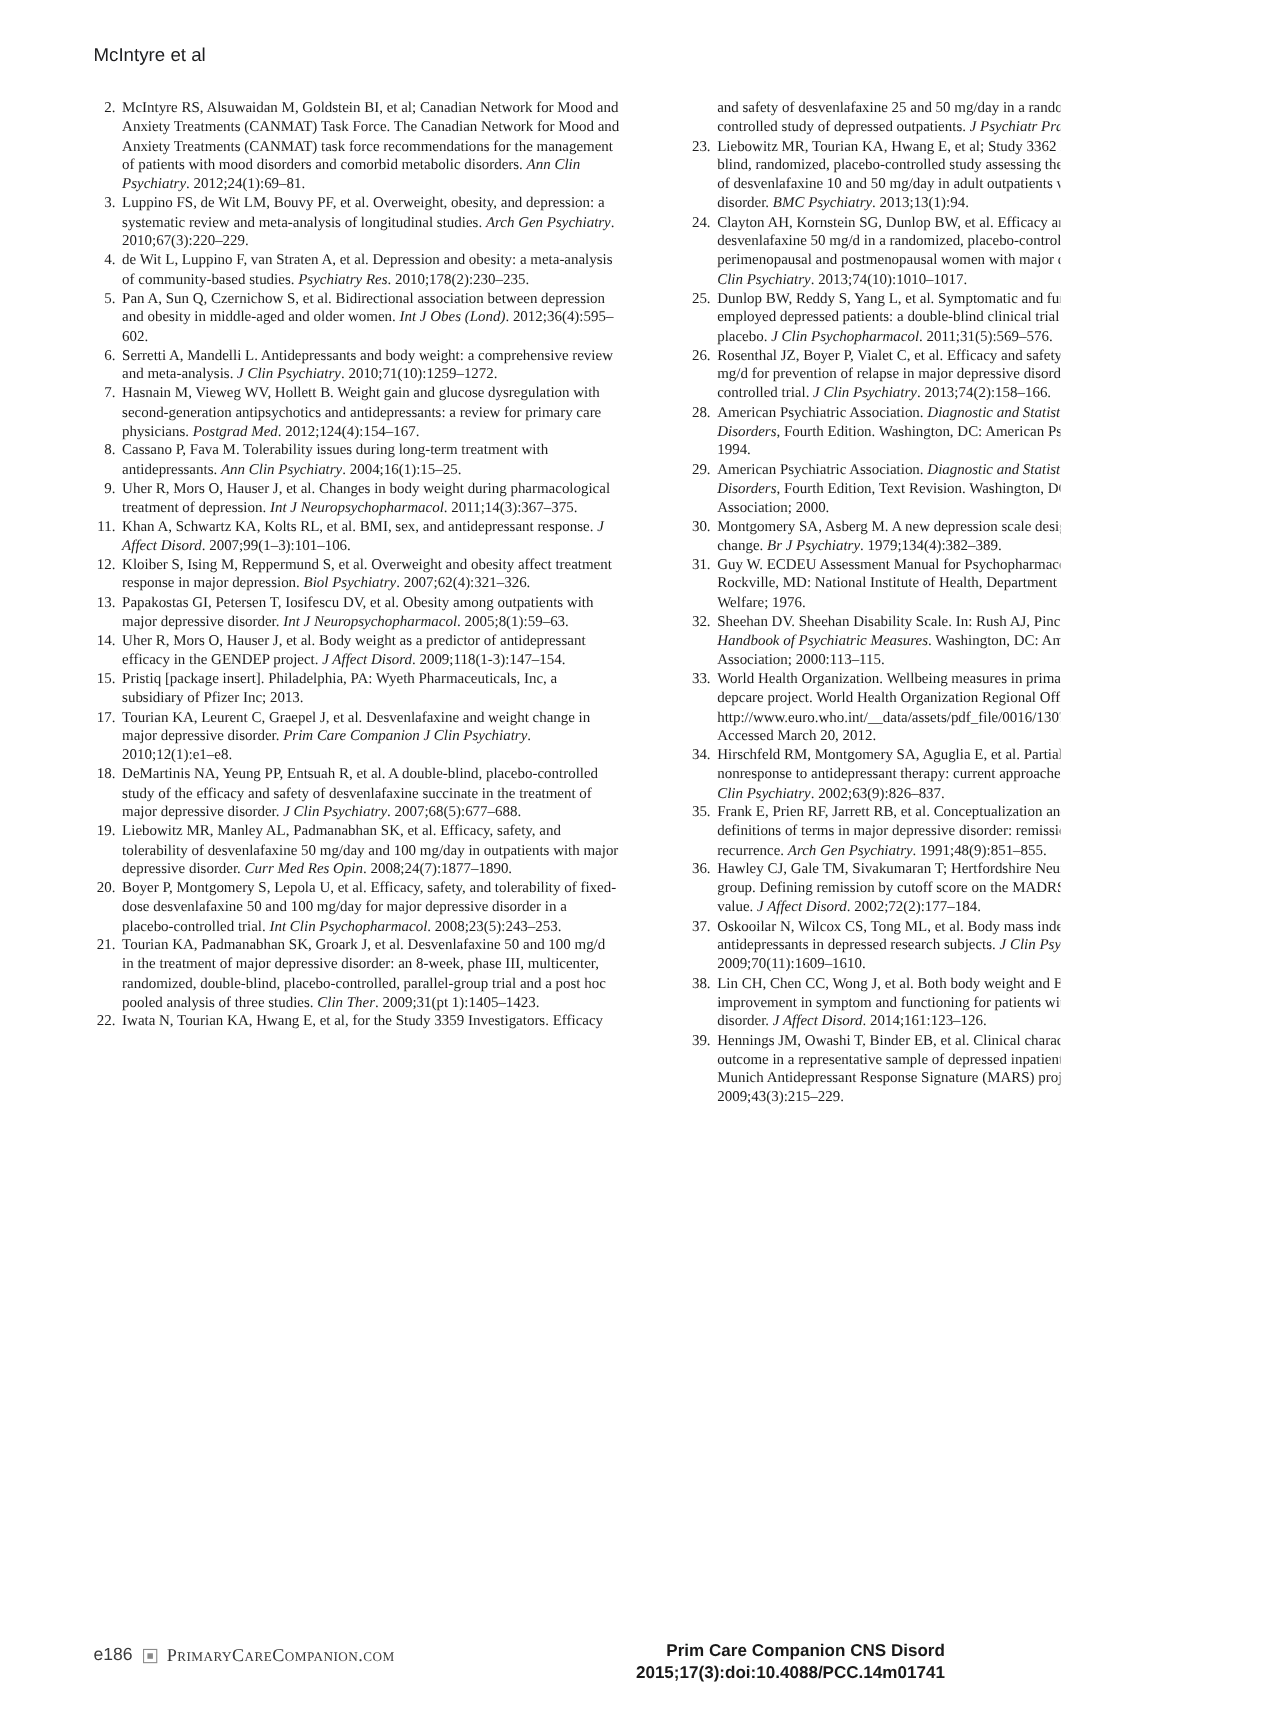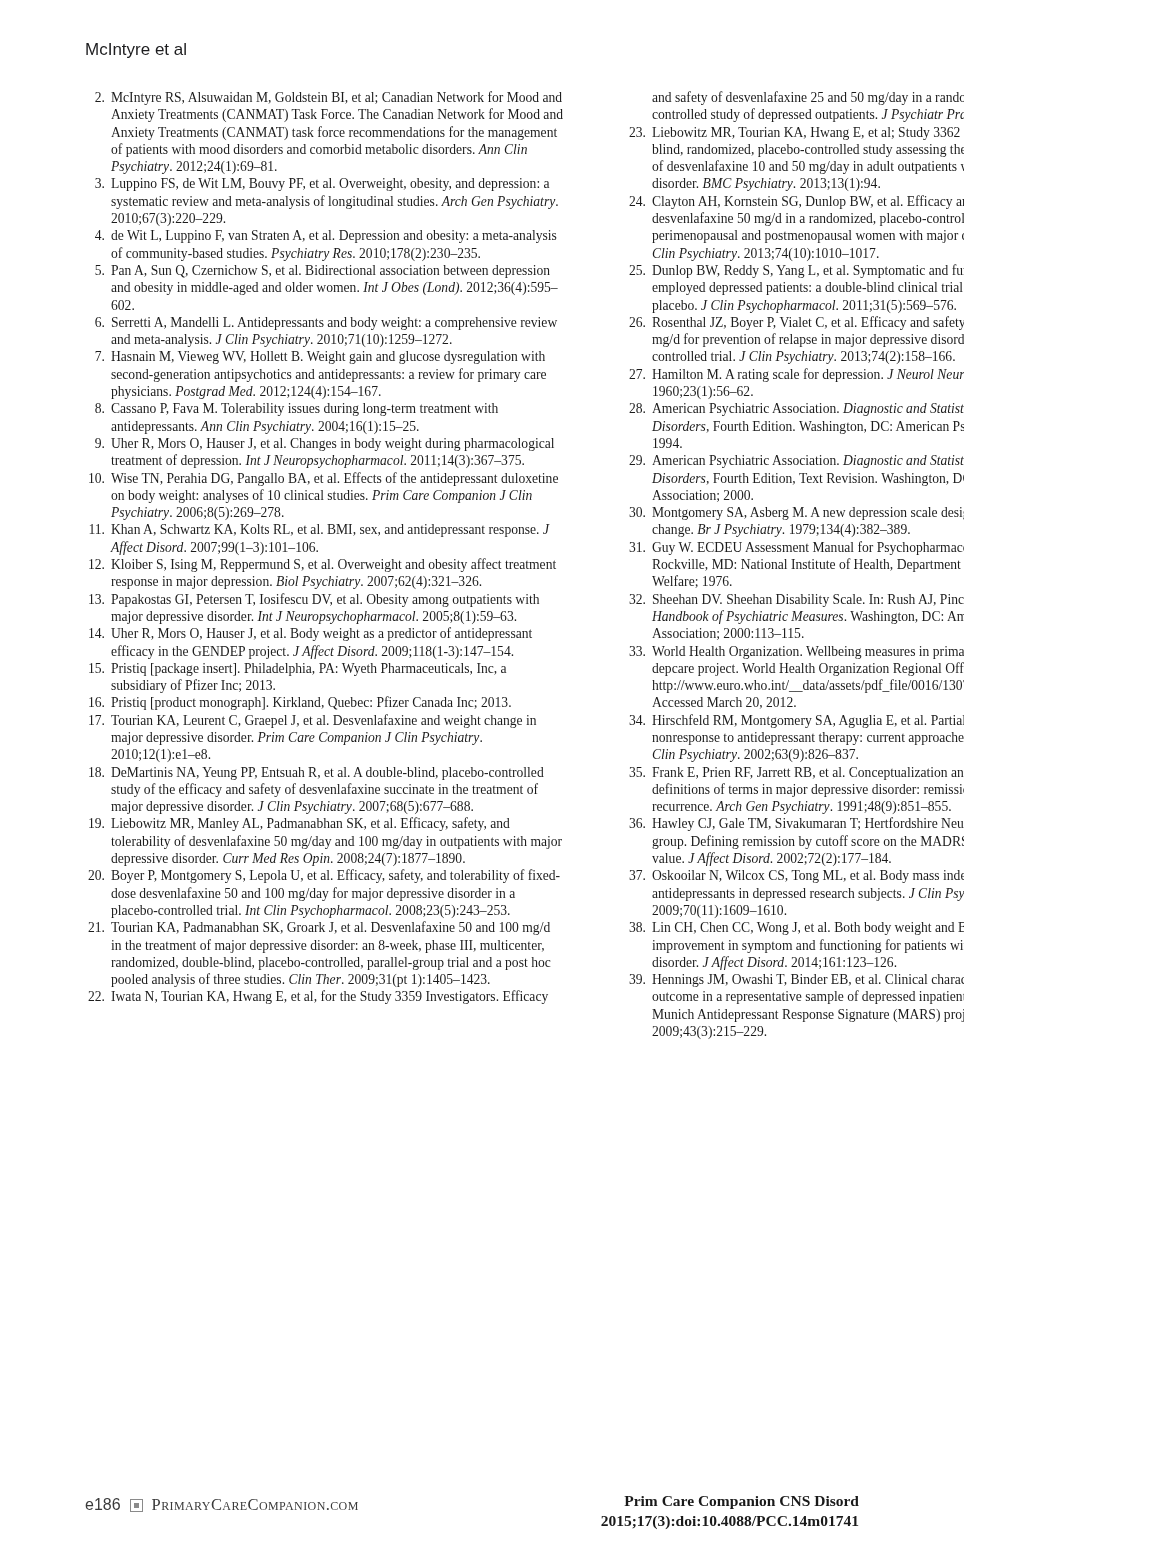--- a/index.html
+++ b/index.html
@@ -42,21 +42,21 @@
   }
   .footer-icon-inner{width:5px;height:5px;background:#8a8a8a;}
   .site-name{
     font-family:Liberation Serif, serif;
     font-variant:small-caps;
     font-size:16.5px;letter-spacing:0.4px;color:#3a3a3a;
   }
   .footer-right{
     position:absolute;right:105px;top:1491px;
     text-align:right;
-    font-family:Liberation Serif, serif;
+    font-family:Liberation Sans, sans-serif;
     font-weight:600;font-size:15.5px;line-height:19.5px;color:#1a1a1a;
   }
 </style>
 </head>
 <body>
 
 <div id="page">
 
   <div class="running-head">McIntyre et al</div>
 
@@ -87,48 +87,40 @@
       </div>
       <div class="ref">
         <span class="ref-num">8.</span>
         <span class="ref-text">Cassano P, Fava M. Tolerability issues during long-term treatment with antidepressants. <i>Ann Clin Psychiatry</i>. 2004;16(1):15–25.</span>
       </div>
       <div class="ref">
         <span class="ref-num">9.</span>
         <span class="ref-text">Uher R, Mors O, Hauser J, et al. Changes in body weight during pharmacological treatment of depression. <i>Int J Neuropsychopharmacol</i>. 2011;14(3):367–375.</span>
       </div>
       <div class="ref">
-        <span class="ref-num">10.</span>
-        <span class="ref-text">Wise TN, Perahia DG, Pangallo BA, et al. Effects of the antidepressant duloxetine on body weight: analyses of 10 clinical studies. <i>Prim Care Companion J Clin Psychiatry</i>. 2006;8(5):269–278.</span>
-      </div>
-      <div class="ref">
         <span class="ref-num">11.</span>
         <span class="ref-text">Khan A, Schwartz KA, Kolts RL, et al. BMI, sex, and antidepressant response. <i>J Affect Disord</i>. 2007;99(1–3):101–106.</span>
       </div>
       <div class="ref">
         <span class="ref-num">12.</span>
         <span class="ref-text">Kloiber S, Ising M, Reppermund S, et al. Overweight and obesity affect treatment response in major depression. <i>Biol Psychiatry</i>. 2007;62(4):321–326.</span>
       </div>
       <div class="ref">
         <span class="ref-num">13.</span>
         <span class="ref-text">Papakostas GI, Petersen T, Iosifescu DV, et al. Obesity among outpatients with major depressive disorder. <i>Int J Neuropsychopharmacol</i>. 2005;8(1):59–63.</span>
       </div>
       <div class="ref">
         <span class="ref-num">14.</span>
         <span class="ref-text">Uher R, Mors O, Hauser J, et al. Body weight as a predictor of antidepressant efficacy in the GENDEP project. <i>J Affect Disord</i>. 2009;118(1-3):147–154.</span>
       </div>
       <div class="ref">
         <span class="ref-num">15.</span>
         <span class="ref-text">Pristiq [package insert]. Philadelphia, PA: Wyeth Pharmaceuticals, Inc, a subsidiary of Pfizer Inc; 2013.</span>
       </div>
       <div class="ref">
-        <span class="ref-num">16.</span>
-        <span class="ref-text">Pristiq [product monograph]. Kirkland, Quebec: Pfizer Canada Inc; 2013.</span>
-      </div>
-      <div class="ref">
         <span class="ref-num">17.</span>
         <span class="ref-text">Tourian KA, Leurent C, Graepel J, et al. Desvenlafaxine and weight change in major depressive disorder. <i>Prim Care Companion J Clin Psychiatry</i>. 2010;12(1):e1–e8.</span>
       </div>
       <div class="ref">
         <span class="ref-num">18.</span>
         <span class="ref-text">DeMartinis NA, Yeung PP, Entsuah R, et al. A double-blind, placebo-controlled study of the efficacy and safety of desvenlafaxine succinate in the treatment of major depressive disorder. <i>J Clin Psychiatry</i>. 2007;68(5):677–688.</span>
       </div>
       <div class="ref">
         <span class="ref-num">19.</span>
         <span class="ref-text">Liebowitz MR, Manley AL, Padmanabhan SK, et al. Efficacy, safety, and tolerability of desvenlafaxine 50 mg/day and 100 mg/day in outpatients with major depressive disorder. <i>Curr Med Res Opin</i>. 2008;24(7):1877–1890.</span>
@@ -160,24 +152,20 @@
         <span class="ref-num">24.</span>
         <span class="ref-text">Clayton AH, Kornstein SG, Dunlop BW, et al. Efficacy and safety of desvenlafaxine 50 mg/d in a randomized, placebo-controlled study of perimenopausal and postmenopausal women with major depressive disorder. <i>J Clin Psychiatry</i>. 2013;74(10):1010–1017.</span>
       </div>
       <div class="ref">
         <span class="ref-num">25.</span>
         <span class="ref-text">Dunlop BW, Reddy S, Yang L, et al. Symptomatic and functional improvement in employed depressed patients: a double-blind clinical trial of desvenlafaxine versus placebo. <i>J Clin Psychopharmacol</i>. 2011;31(5):569–576.</span>
       </div>
       <div class="ref">
         <span class="ref-num">26.</span>
         <span class="ref-text">Rosenthal JZ, Boyer P, Vialet C, et al. Efficacy and safety of desvenlafaxine 50 mg/d for prevention of relapse in major depressive disorder: a randomized controlled trial. <i>J Clin Psychiatry</i>. 2013;74(2):158–166.</span>
-      </div>
-      <div class="ref">
-        <span class="ref-num">27.</span>
-        <span class="ref-text">Hamilton M. A rating scale for depression. <i>J Neurol Neurosurg Psychiatry</i>. 1960;23(1):56–62.</span>
       </div>
       <div class="ref">
         <span class="ref-num">28.</span>
         <span class="ref-text">American Psychiatric Association. <i>Diagnostic and Statistical Manual of Mental Disorders</i>, Fourth Edition. Washington, DC: American Psychiatric Association; 1994.</span>
       </div>
       <div class="ref">
         <span class="ref-num">29.</span>
         <span class="ref-text">American Psychiatric Association. <i>Diagnostic and Statistical Manual of Mental Disorders</i>, Fourth Edition, Text Revision. Washington, DC: American Psychiatric Association; 2000.</span>
       </div>
       <div class="ref">

